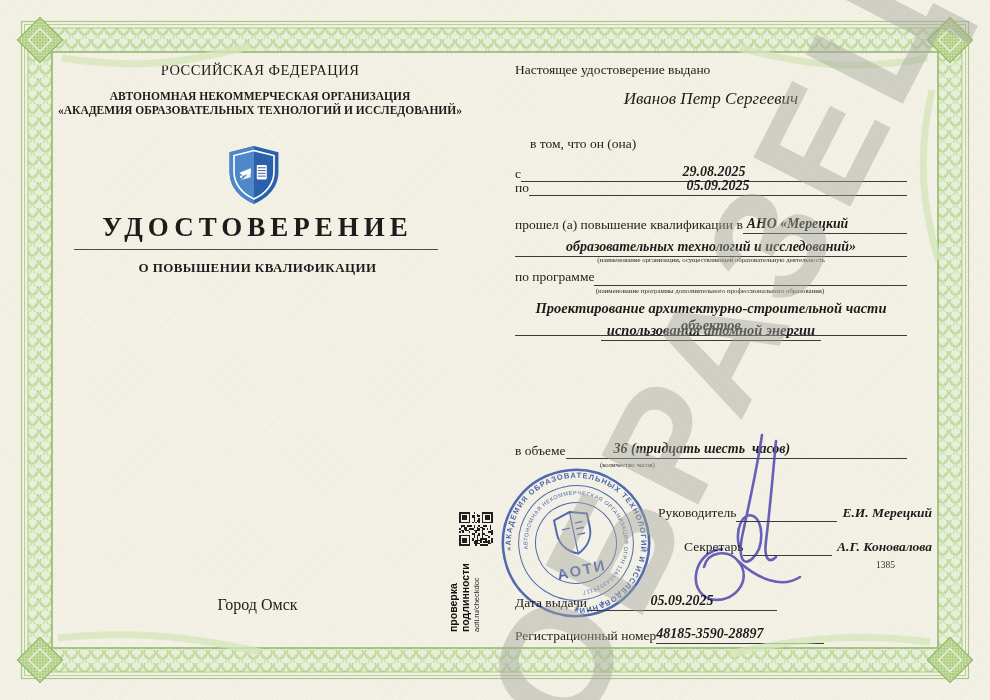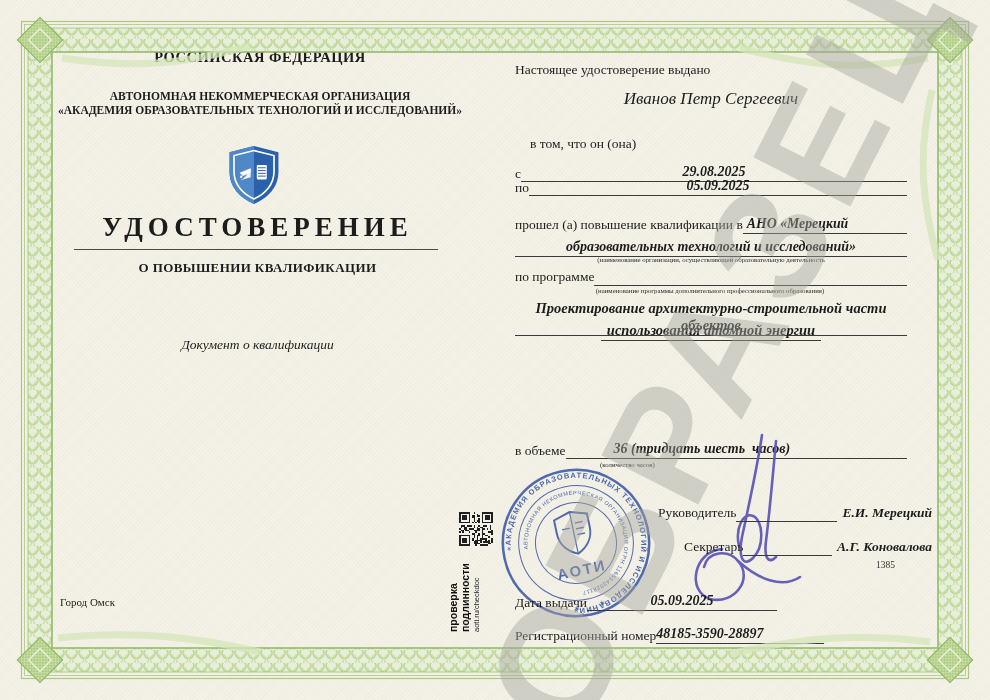--- a/index.html
+++ b/index.html
@@ -11,29 +11,29 @@
     font-family:"Liberation Serif", serif;color:#1c1c1c;}
   .abs{position:absolute;}
   #border-svg{position:absolute;left:0;top:0;z-index:1;}
   
   #watermark{position:absolute;left:267px;top:247px;width:900px;height:200px;
     transform:rotate(-63deg);z-index:2;
     font-family:"Liberation Sans",sans-serif;font-weight:bold;font-size:158px;
     letter-spacing:10px;line-height:200px;text-align:center;
     color:rgba(167,167,158,.45);white-space:nowrap;}
   
-  #country{left:60px;top:49px;width:400px;text-align:center;font-weight:bold;font-size:14.5px;letter-spacing:.5px;}
+  #country{left:60px;top:62px;width:400px;text-align:center;font-weight:normal;font-size:14.5px;letter-spacing:.5px;}
   #org1{left:40px;top:90px;width:440px;text-align:center;font-weight:bold;font-size:11.5px;}
   #org2{left:40px;top:104px;width:440px;text-align:center;font-weight:bold;font-size:11.5px;}
   #logo{left:225px;top:145px;width:58px;height:60px;}
   #cert-title{left:60px;top:212px;width:395px;text-align:center;font-weight:bold;font-size:27px;letter-spacing:5px;}
   #title-line{left:74px;top:249px;width:364px;height:0;border-top:1px solid #4a4a4a;}
   #cert-sub{left:60px;top:260px;width:395px;text-align:center;font-weight:bold;font-size:13px;letter-spacing:.4px;}
   #doc-type{left:60px;top:337px;width:395px;text-align:center;font-style:italic;font-size:13.5px;}
-  #city{left:60px;top:596px;width:395px;text-align:left;font-size:11px;}
+  #city{left:60px;top:596px;width:395px;text-align:center;font-size:16px;}
   
   #issued{left:515px;top:62px;font-size:13.5px;}
   #recipient{left:515px;top:89px;width:392px;text-align:center;font-weight:normal;font-style:italic;font-size:17px;}
   #clarif{left:530px;top:136px;font-size:13.5px;}
   .frow{position:absolute;display:flex;align-items:flex-end;font-size:13.5px;line-height:1.3;}
   .fill{flex:1;border-bottom:1px solid #3a3a3a;text-align:center;font-weight:bold;font-style:italic;font-size:14px;padding:0 4px;}
   .fill.left{text-align:left;}
   .name{font-style:italic;font-weight:600;padding-left:5px;font-size:13.5px;}
   .pre{white-space:pre-wrap;}
   #row-from{left:515px;top:163px;width:392px;}
@@ -134,21 +134,20 @@
     <g fill="#ffffff">
       <path d="M24,50 L44,42 L44,50 L30,56 Z"></path>
       <circle cx="27" cy="57" r="2.2"></circle>
       <path d="M44,42 C38,56 30,62 24,64 L44,58 Z" opacity=".9"></path>
     </g>
   </svg>
 
   <div id="cert-title" class="abs">УДОСТОВЕРЕНИЕ</div>
   <div id="title-line" class="abs"></div>
   <div id="cert-sub" class="abs">О ПОВЫШЕНИИ КВАЛИФИКАЦИИ</div>
-  <div id="doc-type" class="abs">Документ о квалификации</div>
   <div id="city" class="abs">Город Омск</div>
 
   <div id="issued" class="abs">Настоящее удостоверение выдано</div>
   <div id="recipient" class="abs">Иванов Петр Сергеевич</div>
   <div id="clarif" class="abs">в том, что он (она)</div>
 
   <div id="row-from" class="frow">
     <span>с</span>
     <span class="fill">29.08.2025</span>
   </div>

